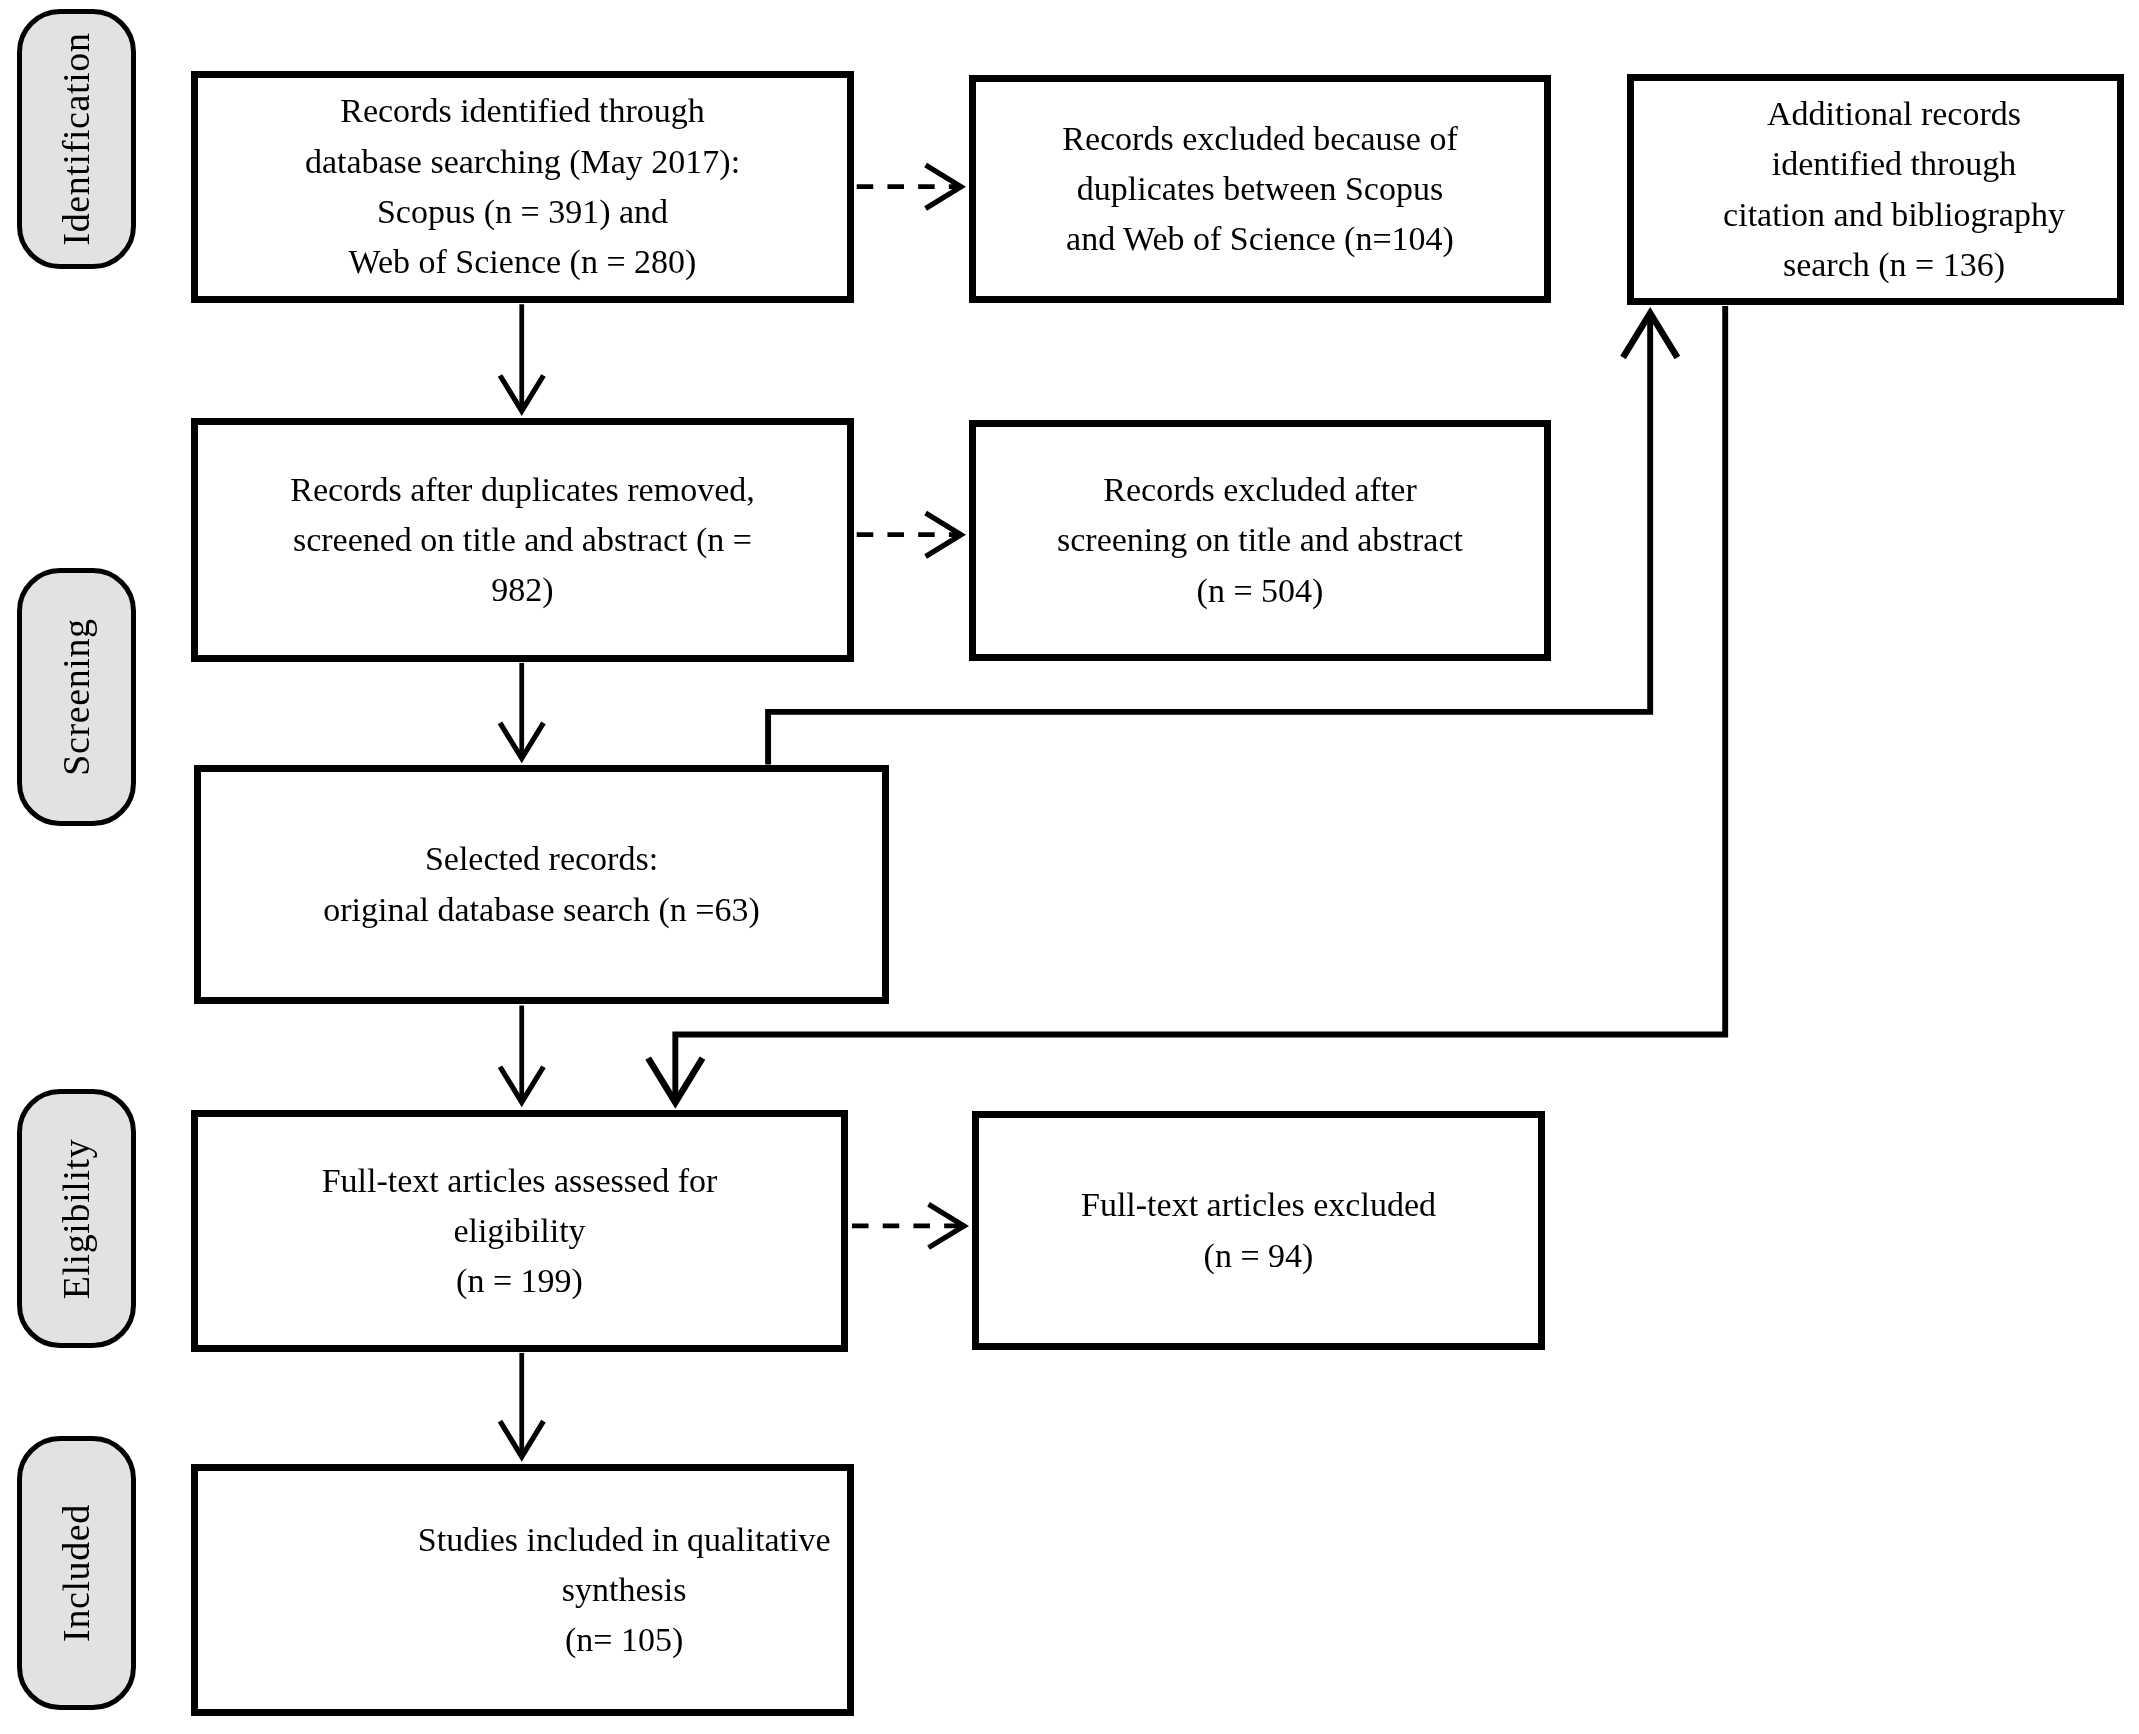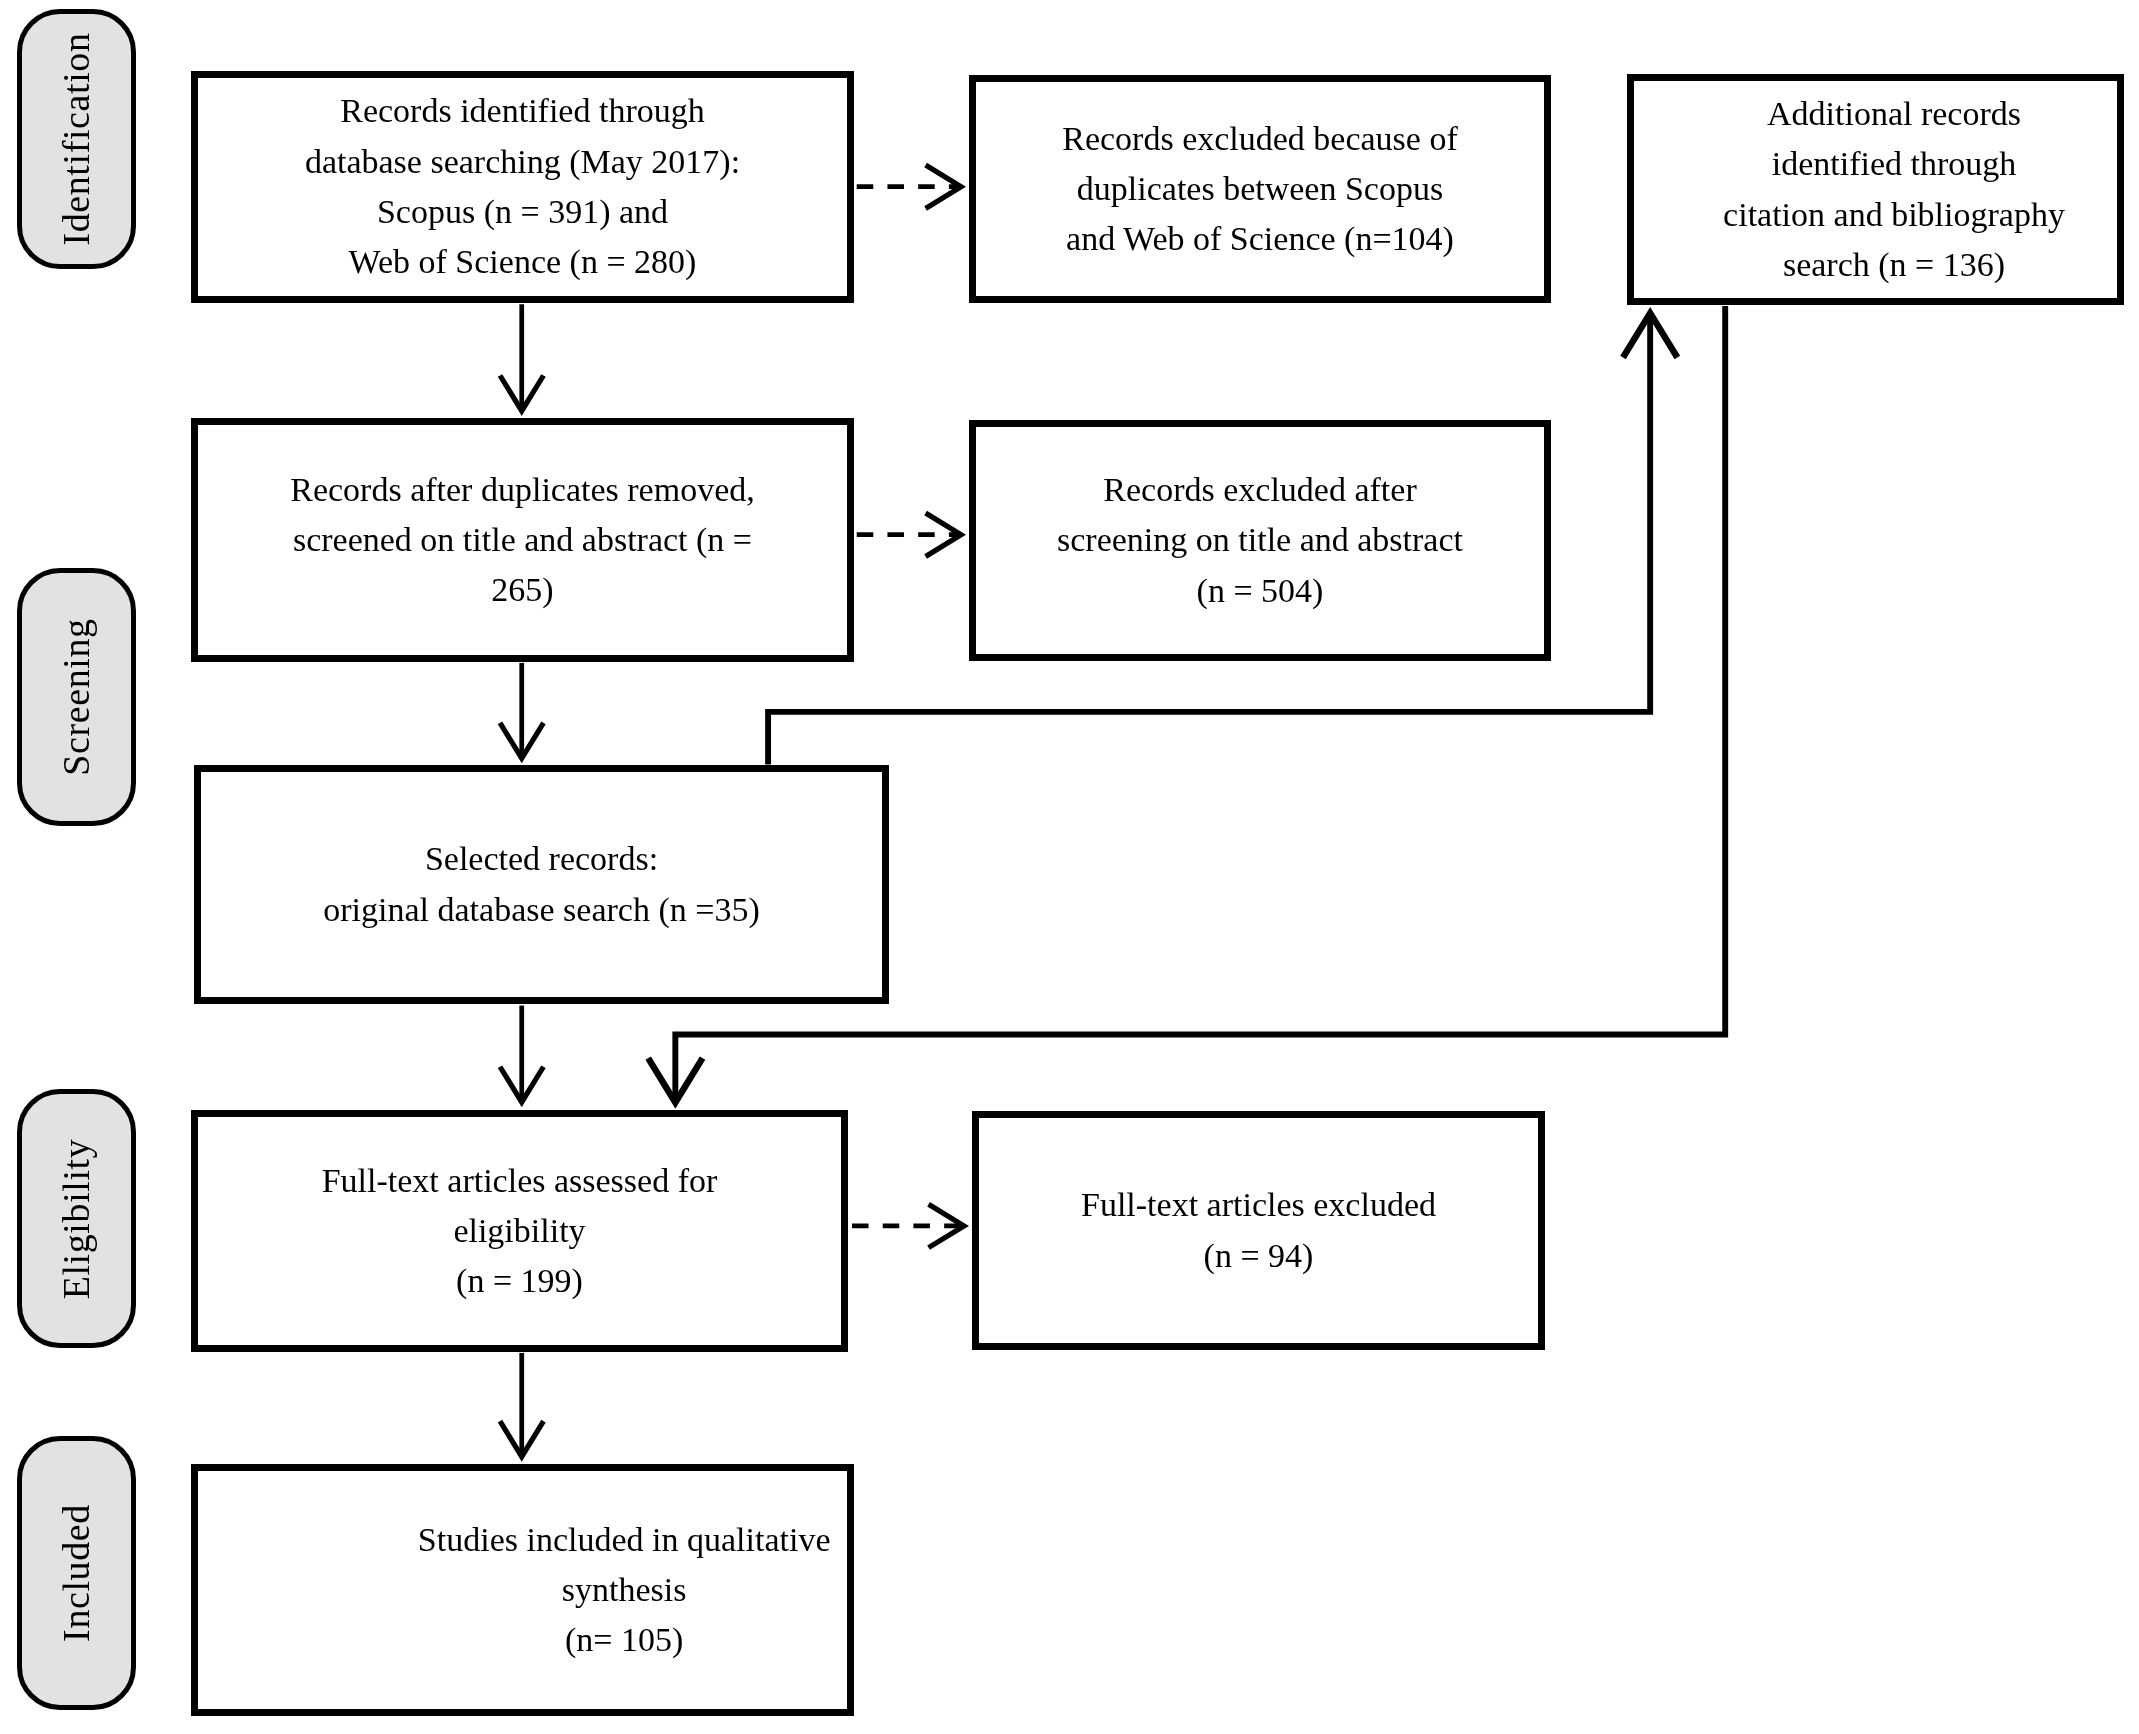--- a/index.html
+++ b/index.html
@@ -119,32 +119,32 @@
   <div class="flow-box" style="left:1627px;top:74px;width:497px;height:231px;padding-left:37px;">
     <div class="box-text">Additional records
 identified through
 citation and bibliography
 search (n = 136)</div>
   </div>
 
   <div class="flow-box" style="left:191px;top:418px;width:663px;height:244px;">
     <div class="box-text">Records after duplicates removed,
 screened on title and abstract (n =
-265)</div>
+982)</div>
   </div>
 
   <div class="flow-box" style="left:969px;top:420px;width:582px;height:241px;">
     <div class="box-text">Records excluded after
 screening on title and abstract
 (n = 504)</div>
   </div>
 
   <div class="flow-box" style="left:194px;top:765px;width:695px;height:239px;">
     <div class="box-text">Selected records:
-original database search (n =35)</div>
+original database search (n =63)</div>
   </div>
 
   <div class="flow-box" style="left:191px;top:1110px;width:657px;height:242px;justify-content:center;">
     <div class="box-text">Full-text articles assessed for
 eligibility
 (n = 199)</div>
   </div>
 
   <div class="flow-box" style="left:972px;top:1111px;width:573px;height:239px;">
     <div class="box-text">Full-text articles excluded

